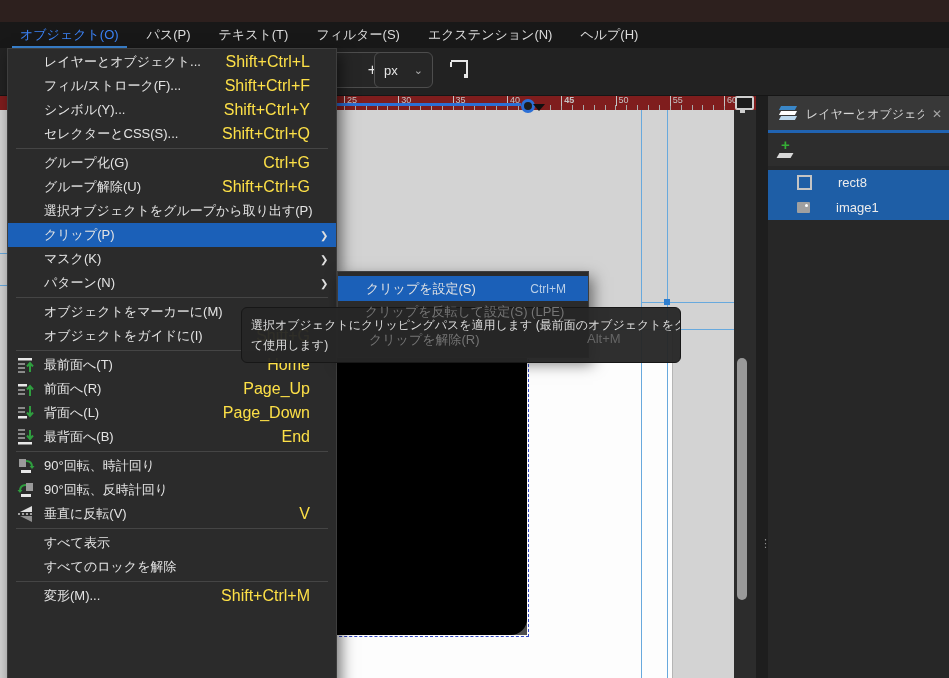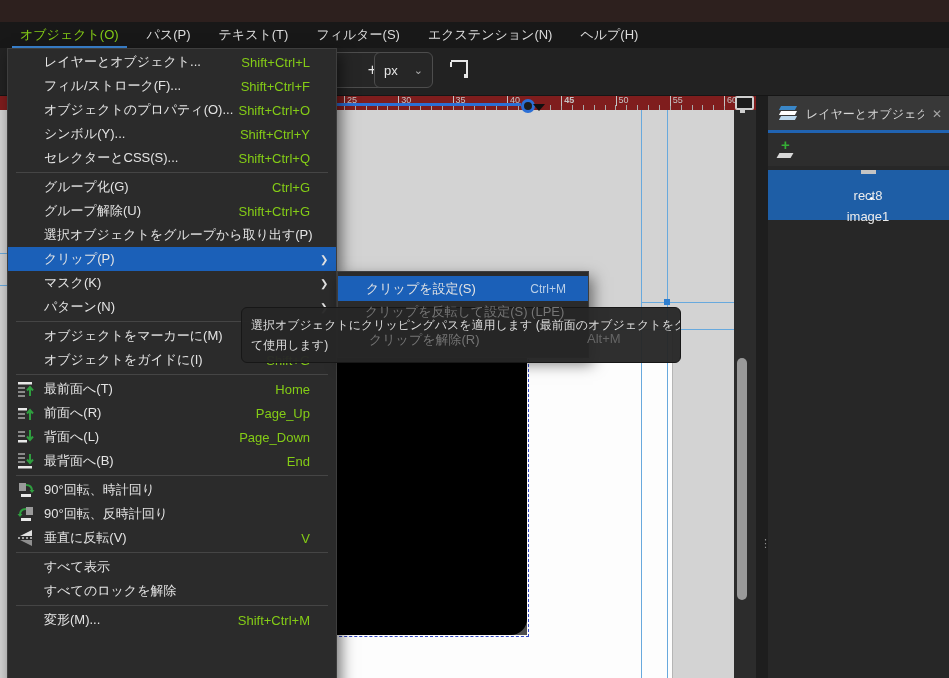--- a/index.html
+++ b/index.html
@@ -6,21 +6,21 @@
   #app{position:relative;width:949px;height:678px;overflow:hidden;
        font-family:"Liberation Sans","DejaVu Sans",sans-serif;
        -webkit-font-smoothing:antialiased;user-select:none;}
   .abs{position:absolute;}
 
   
   #titlebar{left:0;top:0;width:949px;height:22px;background:#2d201e;z-index:12;}
   #menubar{left:0;top:22px;width:949px;height:26px;background:#181818;z-index:12;
            display:flex;align-items:stretch;padding-left:6px;}
   .mb-item{color:#dcdcdc;font-size:13px;line-height:26px;padding:0 10px;margin:0 4px;position:relative;}
-  .mb-item.active{color:#84cc16;}
+  .mb-item.active{color:#3b82f6;}
   .mb-item.active::after{content:"";position:absolute;left:2px;right:2px;bottom:0;height:2px;background:#3c87d6;}
 
   #cmdbar{left:0;top:48px;width:949px;height:47px;background:#222222;z-index:8;border-bottom:1px solid #161616;}
   .tb-group{position:absolute;top:4px;height:34px;border:1px solid #4d4d4d;border-radius:6px;background:#262626;
             display:flex;align-items:center;color:#e6e6e6;}
   #spin-group{left:318px;width:50px;justify-content:space-between;padding:0 8px;font-size:16px;}
   #unit-group{left:374px;width:57px;justify-content:center;gap:16px;font-size:13px;}
   #corner-glyph{left:451px;top:12px;width:15px;height:15px;border-top:2px solid #e8e8e8;border-right:2px solid #e8e8e8;}
   #corner-glyph::before{content:"";position:absolute;left:-1px;top:0px;width:2px;height:5px;background:#e8e8e8;}
   #corner-glyph::after{content:"";position:absolute;right:-2px;bottom:-1px;width:4px;height:4px;background:#e8e8e8;}
@@ -59,34 +59,34 @@
   #panel-tabbar::after{content:"";position:absolute;left:0;bottom:0;width:181px;height:3px;background:#2063b2;}
   #panel-title{color:#d6d6d6;font-size:12px;margin-left:6px;white-space:nowrap;overflow:hidden;max-width:118px;}
   #panel-close{color:#a5a5a5;font-size:12px;margin-left:8px;}
   #layers-icon{margin-left:12px;width:20px;height:16px;position:relative;}
   .lyr{position:absolute;left:0;width:16px;height:4px;transform:skewX(-28deg);}
   #panel-addbar{position:absolute;left:0;top:38px;width:181px;height:33px;background:#2d2d2d;}
   #add-layer-btn{position:absolute;left:9px;top:6px;width:20px;height:20px;}
   #add-layer-btn .sheet{position:absolute;left:1px;bottom:1px;width:14px;height:5px;background:#d8d8d8;transform:skewX(-30deg);}
   #add-layer-btn .plus{position:absolute;left:4px;top:-3px;color:#35ae35;font-size:15px;font-weight:bold;}
   #panel-rows{position:absolute;left:0;top:75px;width:181px;}
-  .p-row{height:25px;background:#1e5ea6;display:flex;align-items:center;padding-left:19px;gap:14px;flex-direction:column;}
+  .p-row{height:25px;background:#1e5ea6;display:flex;align-items:center;padding-left:29px;gap:26px;}
   .p-row .lbl{color:#ececec;font-size:13px;}
   .icon-rect{width:11px;height:11px;border:2px solid #c4c4c4;background:transparent;}
   .icon-image{width:13px;height:11px;background:#a0a0a0;border-radius:1px;position:relative;}
   .icon-image::after{content:"";position:absolute;right:2px;top:2px;width:3px;height:3px;border-radius:50%;background:#ffffff;}
 
   
   #object-menu{left:7px;top:48px;width:330px;height:640px;background:#2b2b2b;z-index:20;
                border:1px solid #3e3e3e;box-shadow:4px 6px 14px rgba(0,0,0,.55);box-sizing:border-box;padding-top:1px;}
   .mi{height:24px;display:flex;align-items:center;position:relative;}
   .mi.hl{background:#1b60b8;}
   .mi-ic{width:36px;display:flex;justify-content:center;align-items:center;flex:none;}
   .mi-lb{color:#e4e4e4;font-size:13px;white-space:nowrap;}
-  .mi-sc{margin-left:auto;margin-right:10px;color:#84cc16;font-size:13px;white-space:nowrap;}
+  .mi-sc{margin-left:auto;margin-right:10px;color:#fde047;font-size:16px;white-space:nowrap;}
   .mi.hl .mi-sc{color:#bcd2ea;}
   .mi-ar{width:16px;color:#e0e0e0;font-size:10px;flex:none;}
   .menu-sep{height:1px;background:#454545;margin:2px 8px;}
 
   
   #clip-submenu{left:337px;top:271px;width:252px;height:87px;background:#2b2b2b;z-index:30;
                 border:1px solid #3e3e3e;box-shadow:4px 6px 14px rgba(0,0,0,.5);box-sizing:border-box;padding-top:4px;}
   .smi{height:25px;display:flex;align-items:center;padding:0 12px 0 28px;}
   .smi.hl{background:#1b60b8;}
   .smi .mi-lb{font-size:13px;}
@@ -226,26 +226,20 @@
         <span class="mi-ar"></span>
       </div>
       <div class="mi">
         <span class="mi-ic"></span>
         <span class="mi-lb">フィル/ストローク(F)...</span>
         <span class="mi-sc">Shift+Ctrl+F</span>
         <span class="mi-ar"></span>
       </div>
       <div class="mi">
         <span class="mi-ic"></span>
-        <span class="mi-lb">オブジェクトのプロパティ(O)...</span>
-        <span class="mi-sc">Shift+Ctrl+O</span>
-        <span class="mi-ar"></span>
-      </div>
-      <div class="mi">
-        <span class="mi-ic"></span>
         <span class="mi-lb">シンボル(Y)...</span>
         <span class="mi-sc">Shift+Ctrl+Y</span>
         <span class="mi-ar"></span>
       </div>
       <div class="mi">
         <span class="mi-ic"></span>
         <span class="mi-lb">セレクターとCSS(S)...</span>
         <span class="mi-sc">Shift+Ctrl+Q</span>
         <span class="mi-ar"></span>
       </div>

